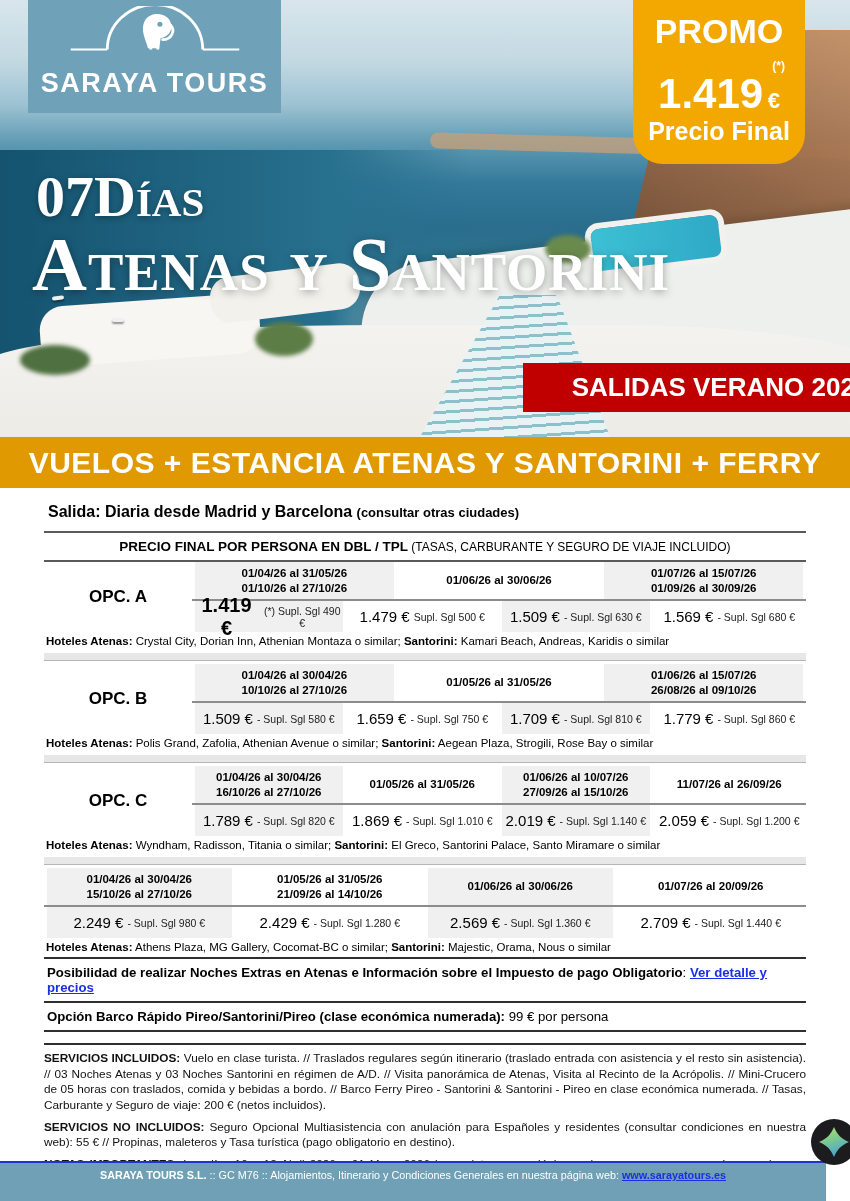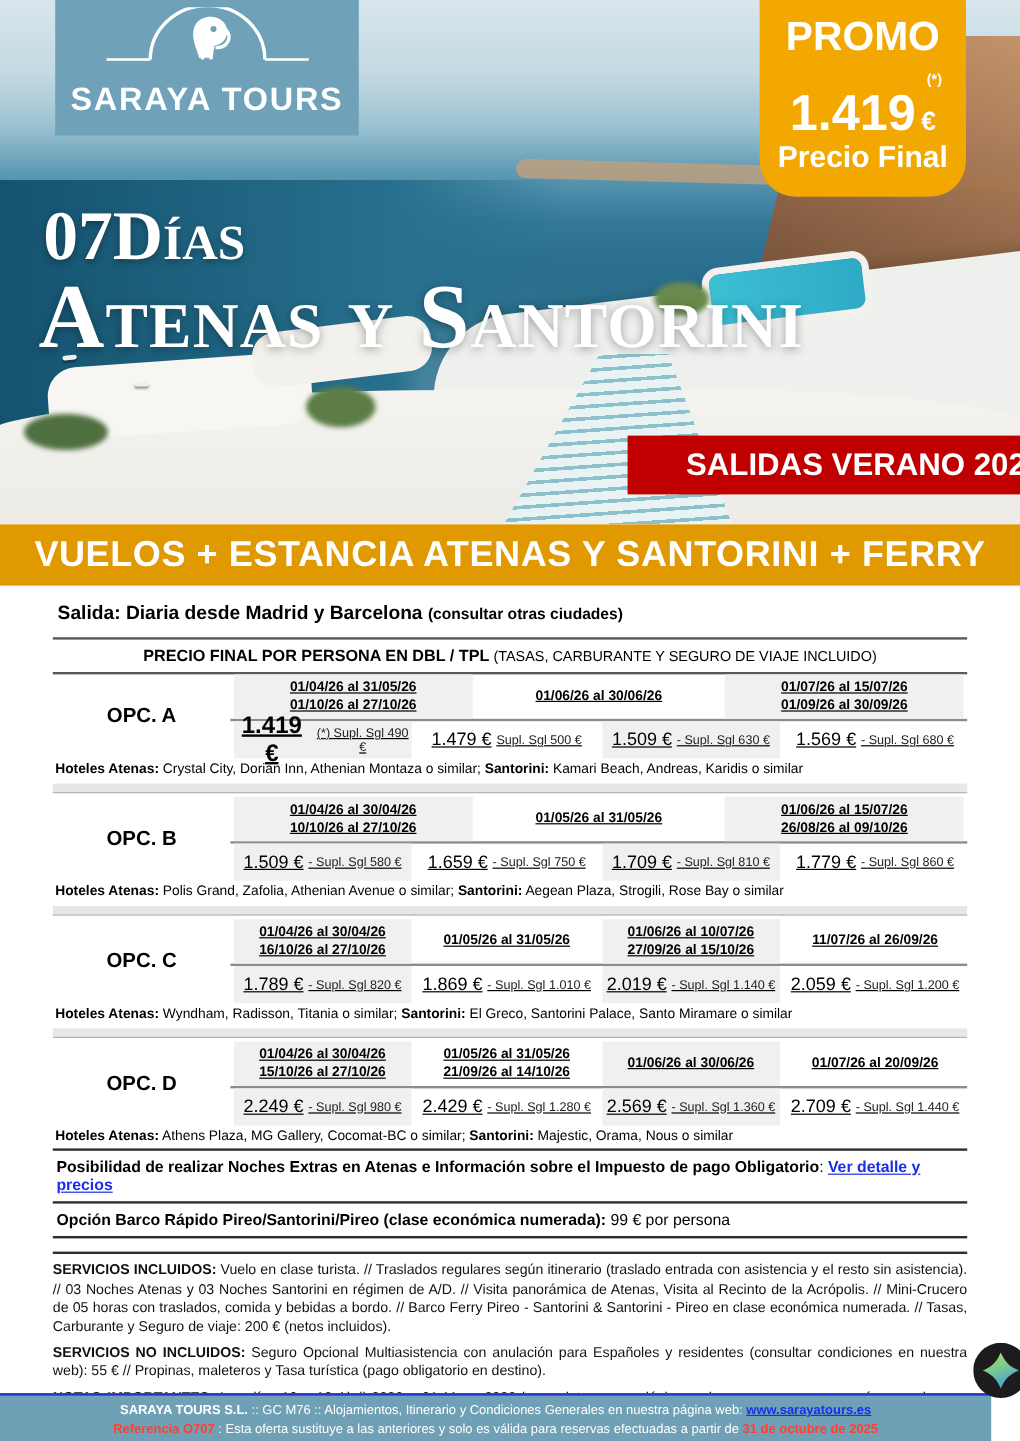--- a/index.html
+++ b/index.html
@@ -24,21 +24,21 @@
     background:repeating-linear-gradient(176deg,#eaf3f3 0 7px,#8cc0ca 7px 10px);
     clip-path:polygon(42% 0,72% 0,100% 100%,0 100%); }
   .bush { position:absolute; border-radius:50%; filter:blur(2px); }
   .b1 { left:255px; top:322px; width:58px; height:34px; background:#5c7d46; }
   .b2 { left:545px; top:235px; width:46px; height:28px; background:#6a8a4d; }
   .b3 { left:20px; top:345px; width:70px; height:30px; background:#4f7040; }
   .boat { position:absolute; width:12px; height:4px; background:#f0f0f0; border-radius:2px; box-shadow:0 2px 2px rgba(0,0,0,.4); }
   .bo1 { left:112px; top:318px; } .bo2 { left:52px; top:296px; transform:rotate(-6deg); }
 
   
-  .logo { position:absolute; left:46px; top:0; width:253px; height:113px; background:#6fa2b8; display:flex; flex-direction:column; align-items:center; justify-content:flex-start; padding-top:6px; }
+  .logo { position:absolute; left:28px; top:0; width:253px; height:113px; background:#6fa2b8; display:flex; flex-direction:column; align-items:center; justify-content:flex-start; padding-top:6px; }
   .logo-name { color:#fff; font-weight:bold; font-size:27px; letter-spacing:1.5px; margin-top:-4px; }
 
   
   .promo { position:absolute; left:633px; top:0; width:172px; height:164px; background:#f2a800; border-radius:0 0 30px 30px; color:#fff; text-align:center; padding-top:12px; }
   .promo-label { font-size:34px; font-weight:bold; }
   .promo-ast { display:block; font-size:12px; font-weight:bold; text-align:right; padding-right:20px; margin-top:8px; }
   .promo-price { font-size:42px; font-weight:bold; line-height:1; }
   .promo-cur { font-size:22px; font-weight:bold; }
   .promo-final { font-size:25px; font-weight:bold; margin-top:2px; }
 
@@ -58,21 +58,21 @@
   .salida-note { font-size:13px; }
 
   .tbl-header { margin-top:10px; border-top:2px solid #5a5a5a; border-bottom:2px solid #5a5a5a; text-align:center; padding:6px 0; font-size:13px; }
   .tbl-header b { font-size:13.5px; }
   .tbl-header span { font-size:12px; }
 
   .opt { }
   .opt-grid { display:flex; }
   .opt-label { width:148px; display:flex; align-items:center; justify-content:center; font-weight:bold; font-size:17px; }
   .cols-wrap { flex:1; }
-  .row4 { display:flex;text-decoration:underline; }
+  .row4 { display:flex; }
   .row4 > div { flex:1; margin:0 3px; text-align:center; }
   .shade { background:#f0f0f0; }
   .dates-row { border-bottom:2px solid #8c8c8c; }
   .dates-row > div { min-height:37px; display:flex; flex-direction:column; justify-content:center; font-weight:bold; font-size:11.5px; line-height:1.3; padding:2px 0; }
   .prices-row > div { height:31px; display:flex; align-items:center; justify-content:center; gap:4px; }
   .price { font-size:15px; }
   .price-big { font-size:20px; font-weight:bold; }
   .supl { font-size:10.5px; color:#222; }
   .hotels { font-size:11.5px; padding:3px 2px 4px 2px; }
   .sep { height:8px; background:#e7e7e7; border-bottom:1px solid #b5b5b5; margin:2px 0 3px 0; }
@@ -279,21 +279,20 @@
               </div>
           </div>
         </div>
       </div>
       <div class="hotels"><b>Hoteles Atenas:</b><span> Wyndham, Radisson, Titania o similar; </span><b>Santorini:</b><span> El Greco, Santorini Palace, Santo Miramare o similar</span></div>
     </div>
     <div class="sep"></div>
 
     <div class="opt">
       <div class="opt-grid">
-        <div class="opt-label">OPC. D</div>
         <div class="cols-wrap">
           <div class="row4 dates-row">
             <div class="shade">
                 <span>01/04/26 al 30/04/26</span>
                 <span>15/10/26 al 27/10/26</span>
               </div>
             <div>
                 <span>01/05/26 al 31/05/26</span>
                 <span>21/09/26 al 14/10/26</span>
               </div>
@@ -341,23 +340,20 @@
     <div class="paras">
       <p><b>SERVICIOS INCLUIDOS:</b><span> Vuelo en clase turista. // Traslados regulares según itinerario (traslado entrada con asistencia y el resto sin asistencia). // 03 Noches Atenas y 03 Noches Santorini en régimen de A/D. // Visita panorámica de Atenas, Visita al Recinto de la Acrópolis. // Mini-Crucero de 05 horas con traslados, comida y bebidas a bordo. // Barco Ferry Pireo - Santorini &amp; Santorini - Pireo en clase económica numerada. // Tasas, Carburante y Seguro de viaje: 200 € (netos incluidos).</span></p>
       <p><b>SERVICIOS NO INCLUIDOS:</b><span> Seguro Opcional Multiasistencia con anulación para Españoles y residentes (consultar condiciones en nuestra web): 55 € // Propinas, maleteros y Tasa turística (pago obligatorio en destino).</span></p>
       <p><b>NOTAS IMPORTANTES:</b><span> Los días 10 y 12 Abril 2026 y 01 Mayo 2026 los recintos arqueológicos y los museos permanecerán cerrados por festividades locales. // Los precios publicados son por persona Doble o Triple. // Oferta basada en condiciones especiales de contratación y cancelación en caso de desistimiento por parte del cliente. // Los precios finales pueden variar debido a modificaciones de tarifas, tasas y/o carburantes.</span></p>
     </div>
   </div>
 
   <div class="footer">
     <div>
       <b>SARAYA TOURS S.L.</b><span> :: GC M76 ::  Alojamientos, Itinerario y Condiciones Generales en nuestra página web:  </span><span class="foot-link">www.sarayatours.es</span>
-    </div>
-    <div>
-      <span class="foot-red">Referencia O707</span><span> : Esta oferta sustituye a las anteriores y solo es válida para reservas efectuadas a partir de </span><span class="foot-red">31 de octubre de 2025</span>
     </div>
   </div>
 
   <svg class="badge" viewBox="0 0 46 46">
     <defs>
       <linearGradient id="starg" x1="0" y1="0" x2="0.35" y2="1">
         <stop offset="0" stop-color="#b6e06b"></stop>
         <stop offset="0.5" stop-color="#7cc98f"></stop>
         <stop offset="1" stop-color="#4da5cf"></stop>
       </linearGradient>

